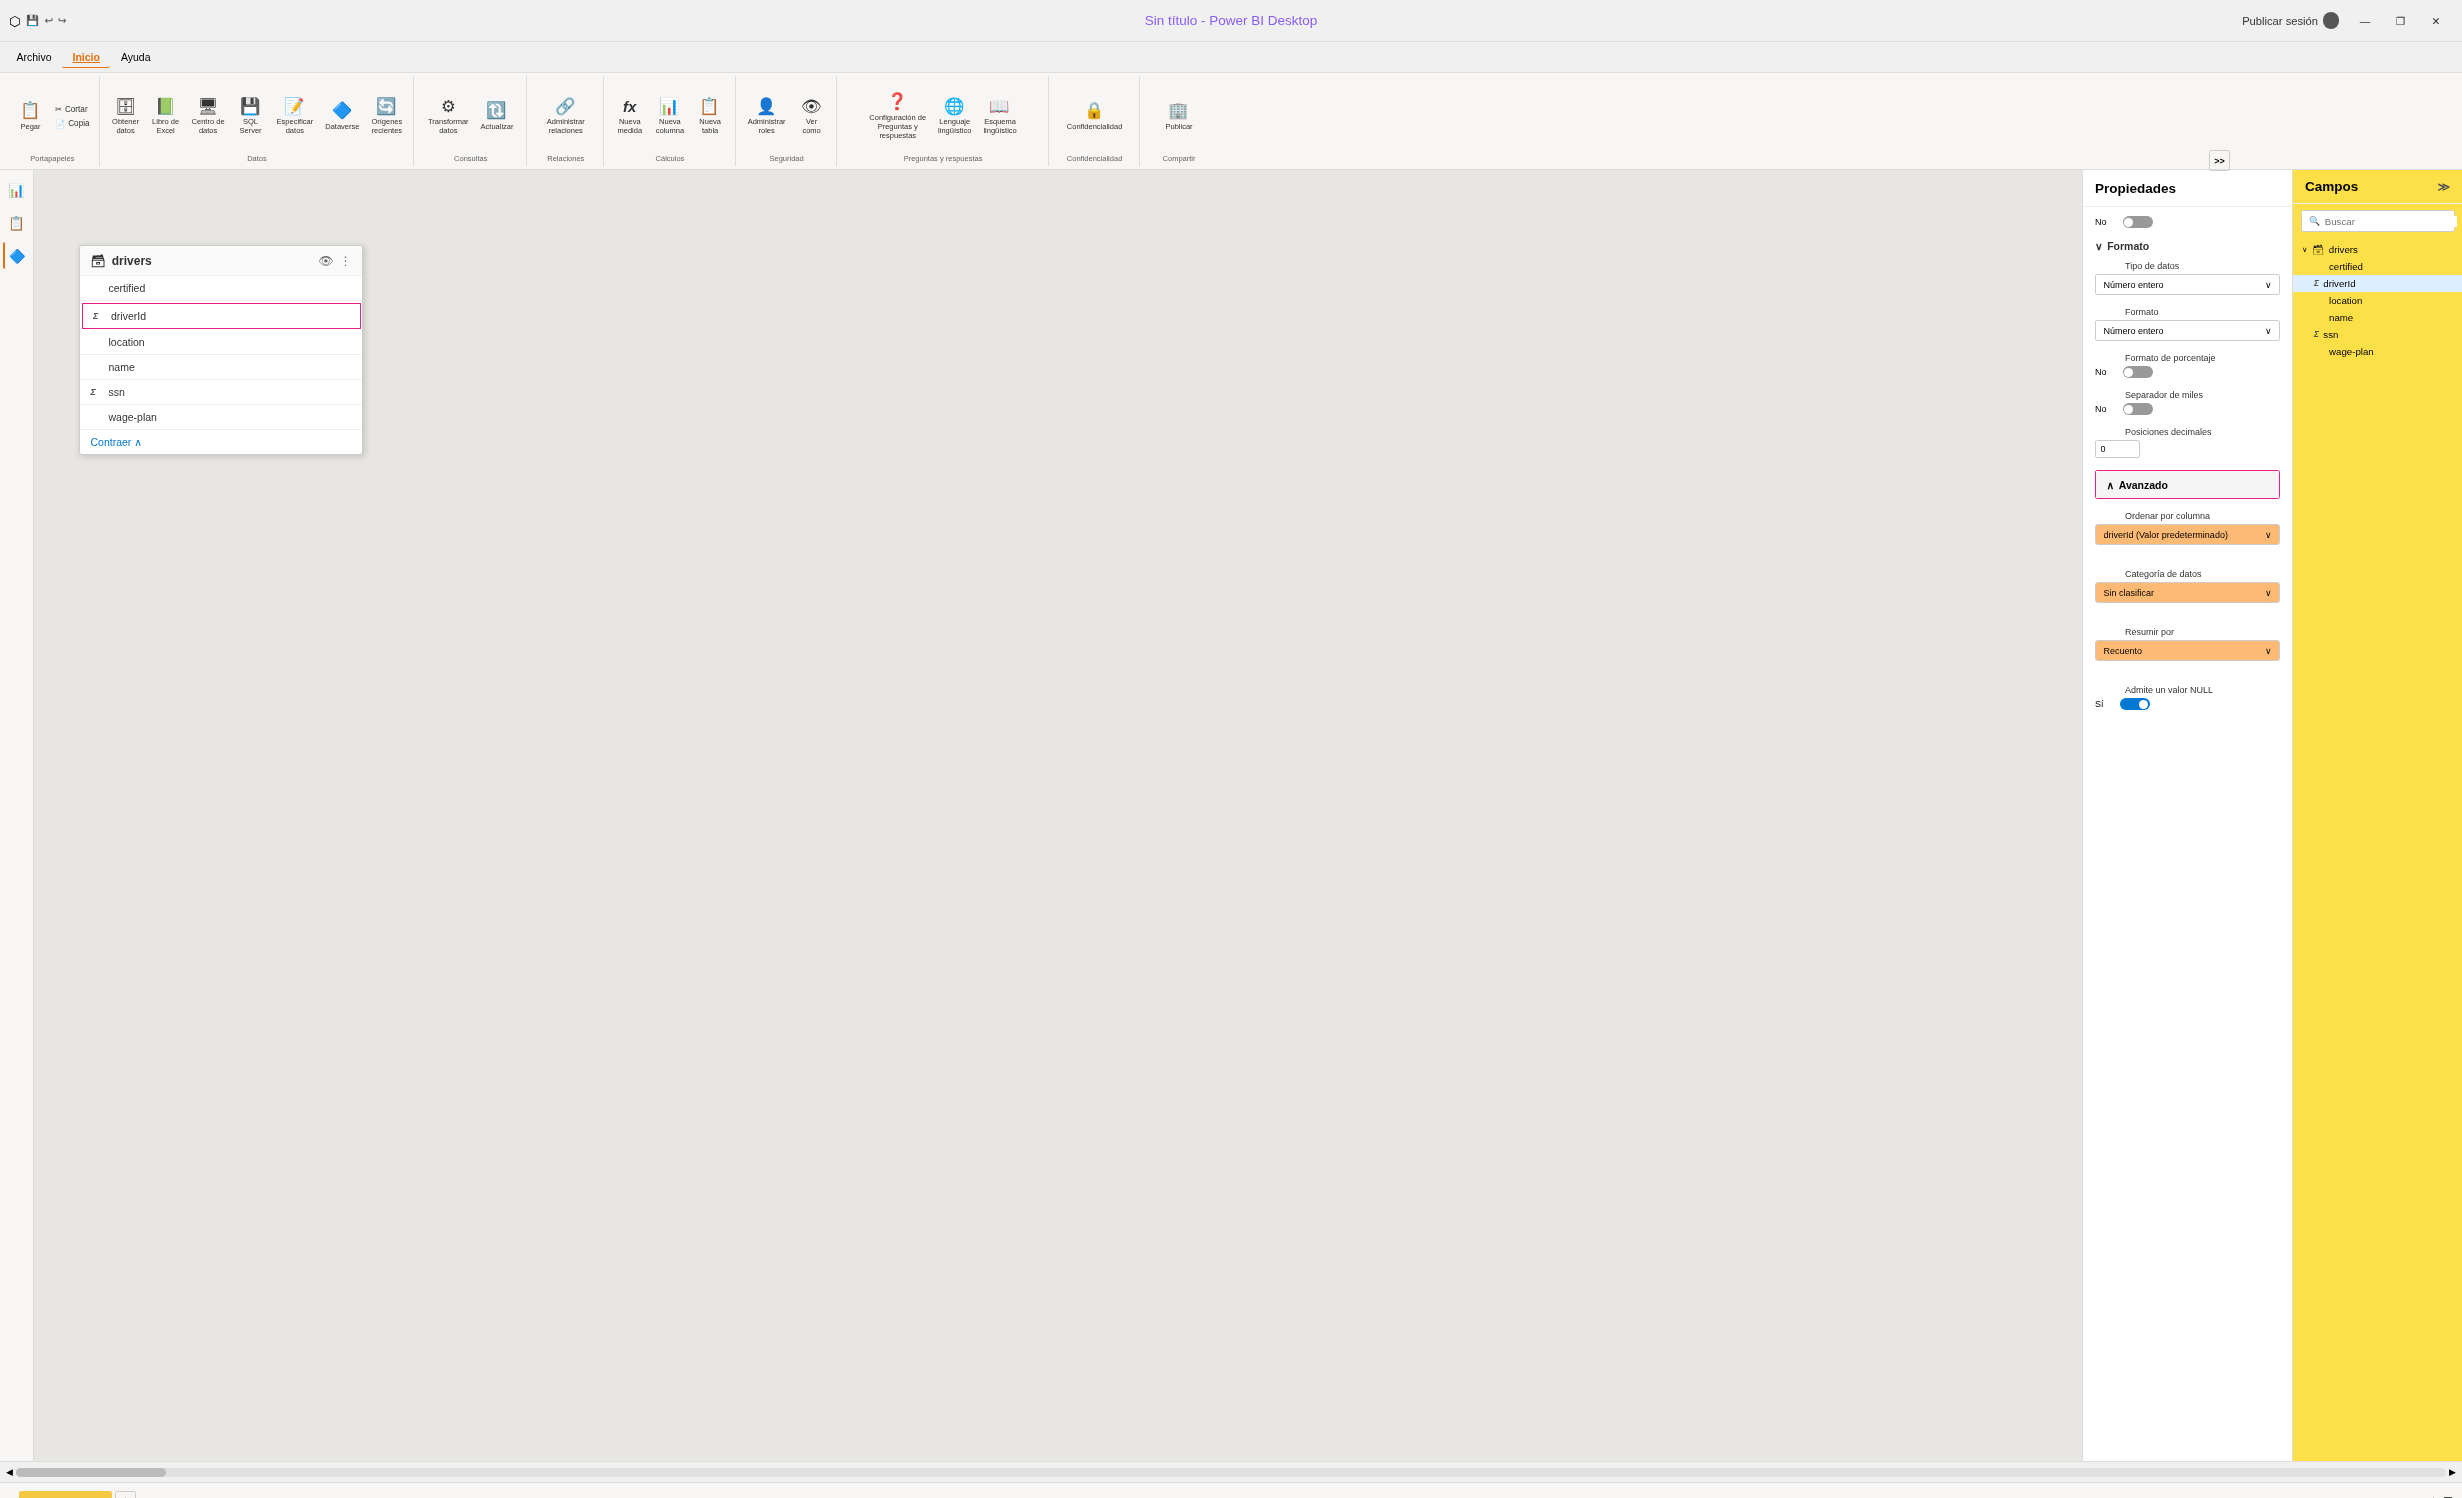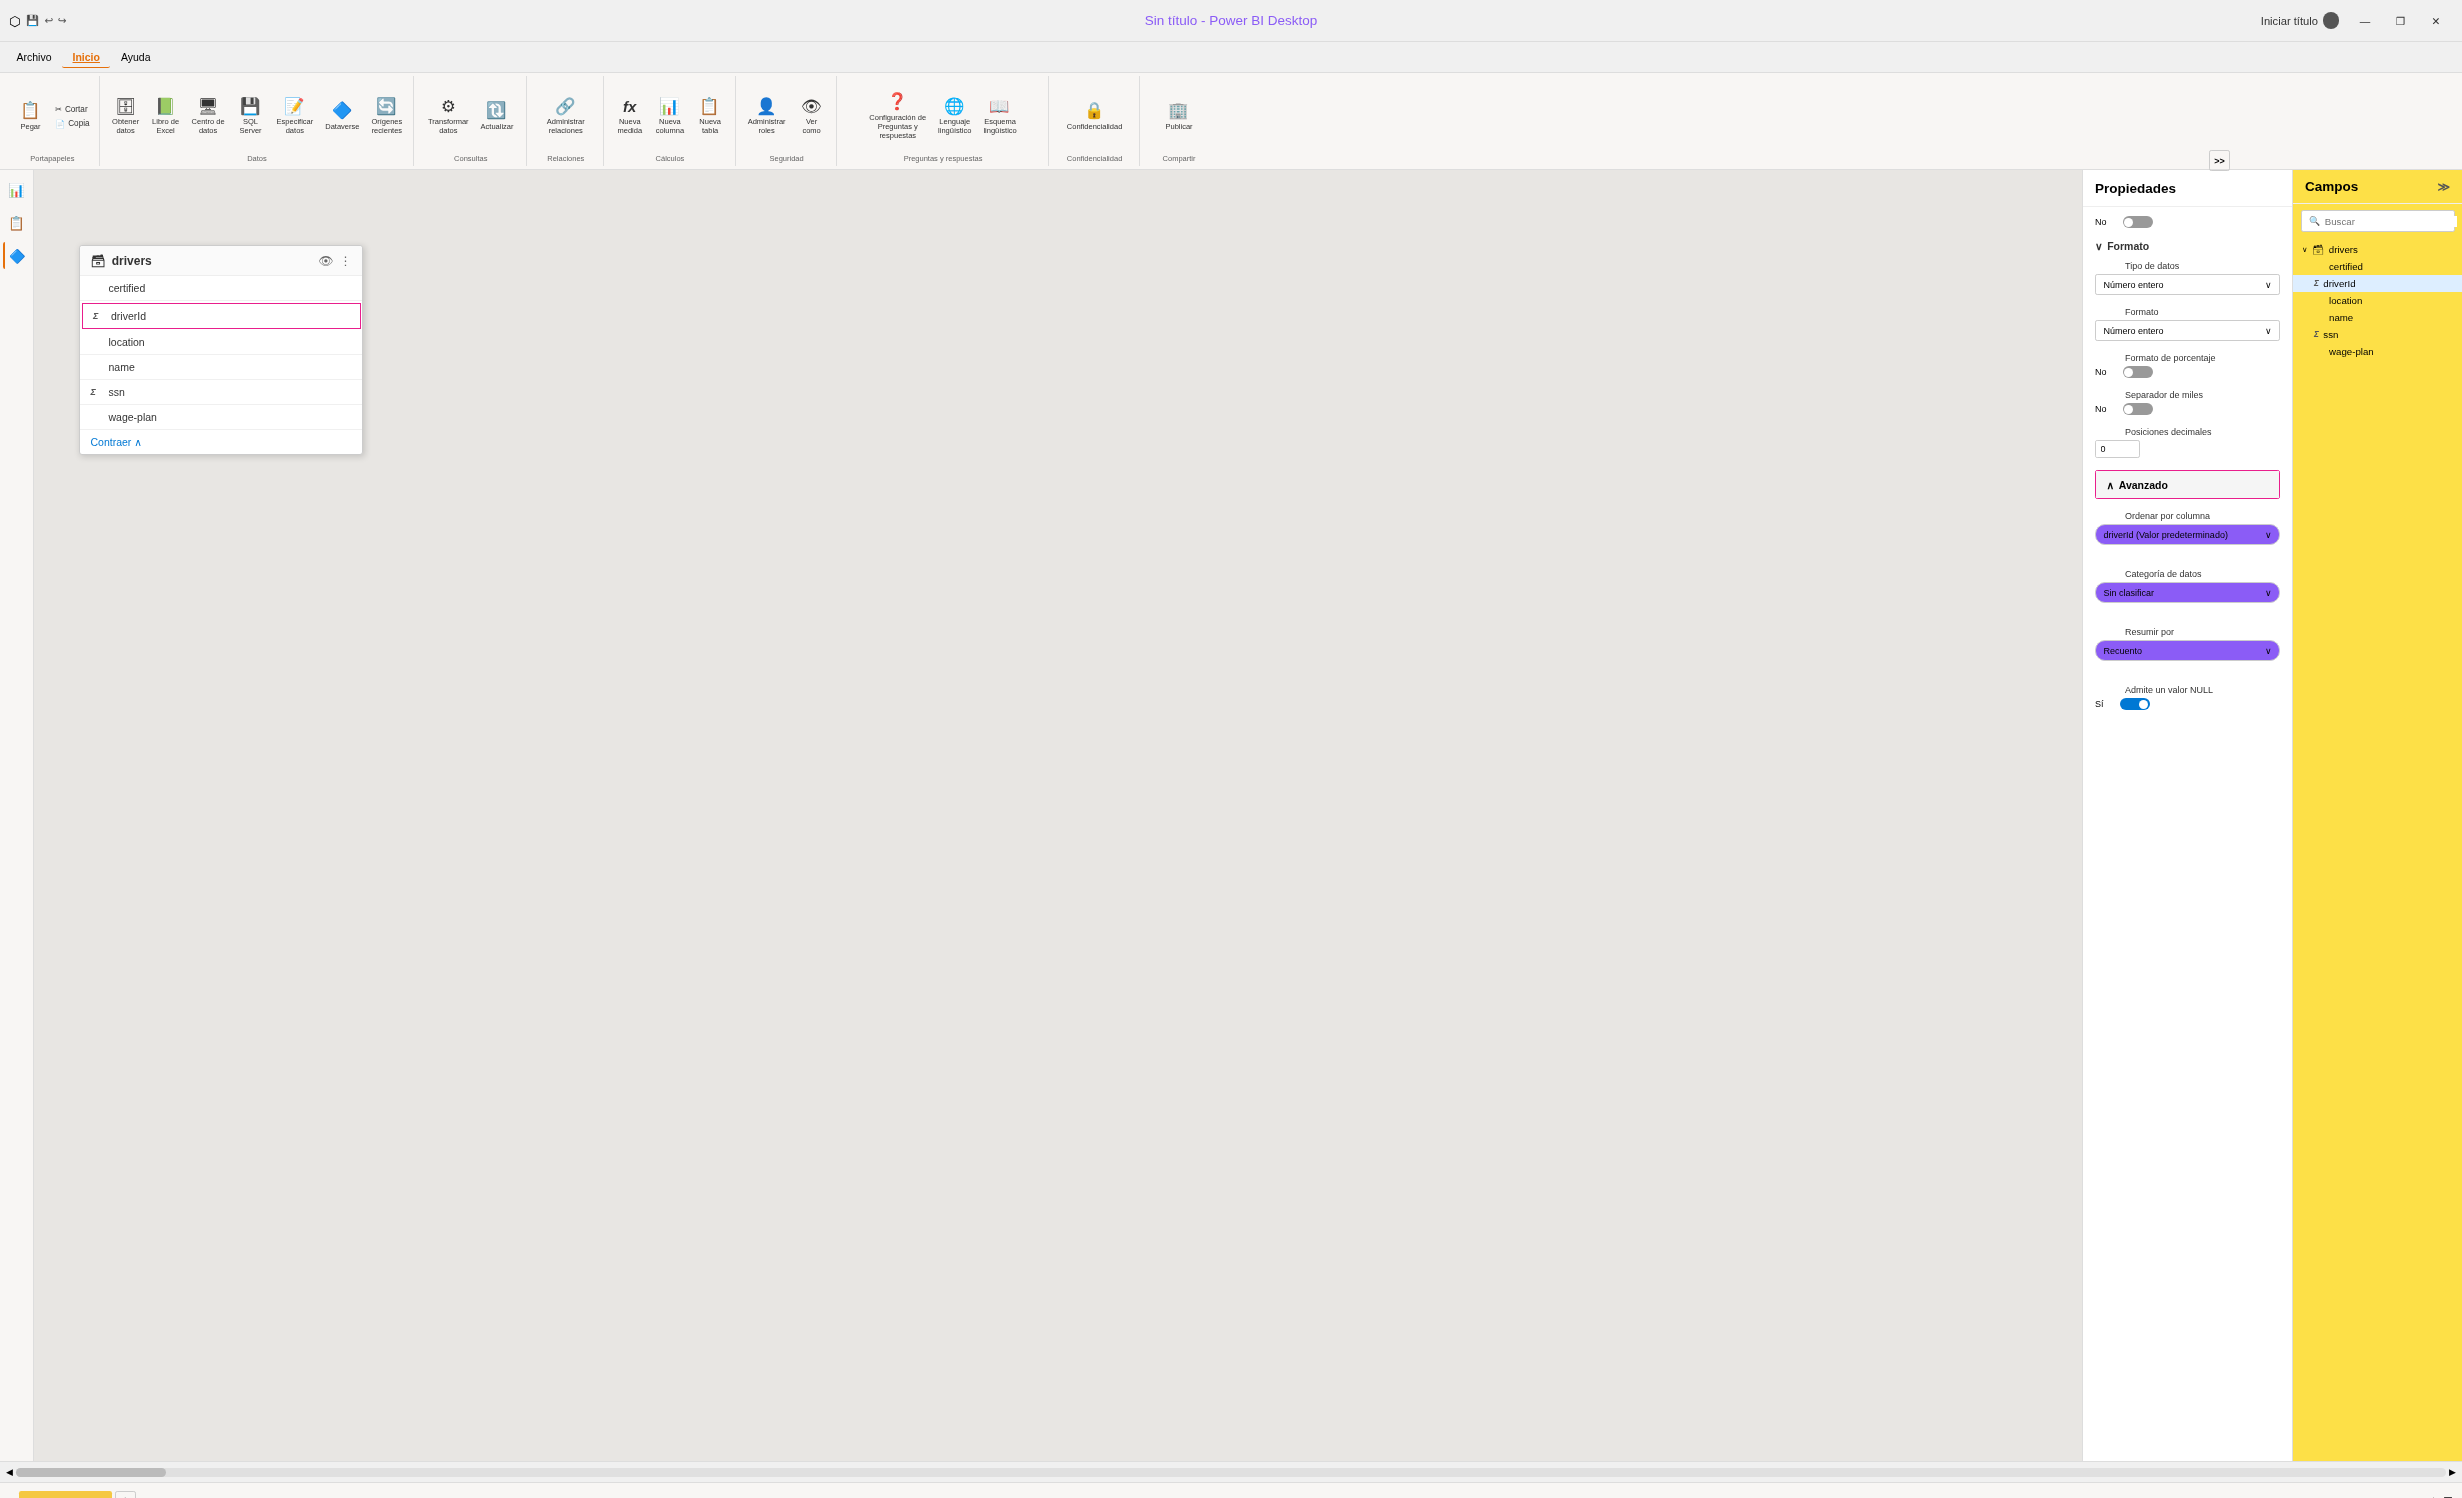--- a/index.html
+++ b/index.html
@@ -283,26 +283,26 @@
       font-size: 10.5px;
       font-weight: 600;
       display: flex;
       align-items: center;
       gap: 4.5px;
       cursor: pointer;
     }
     .prop-select-container {
       width: 100%;
       border: 0.7px solid #ccc;
-      border-radius: 10px;
+      border-radius: 3px;
       padding: 4.5px 7.5px;
       display: flex;
       align-items: center;
       justify-content: space-between;
-      background: #8b5cf6;
+      background: #fdba74;
       cursor: pointer;
       font-size: 9px;
       margin-bottom: 24px;
     }
 
     
     .fields-panel {
       width: 170px;
       background: #fde047;
       border-left: 0.7px solid #ddd;
@@ -435,21 +435,21 @@
     <span style="font-size:13.5px;">⬡</span>
     <span style="display:flex;gap:4.5px;font-size:10.5px;color:#555;">
       <span title="Save">💾</span>
       <span>↩</span>
       <span>↪</span>
     </span>
   </div>
   <div class="titlebar-center">Sin título - Power BI Desktop</div>
   <div class="titlebar-right">
     <span style="display:flex;align-items:center;gap:4.5px;cursor:pointer;">
-      <span>Iniciar título</span>
+      <span>Publicar sesión</span>
       <span style="width:16.5px;height:16.5px;background:#555;border-radius:50%;display:inline-block;"></span>
     </span>
     <div class="titlebar-controls">
       <div class="titlebar-btn">—</div>
       <div class="titlebar-btn">❐</div>
       <div class="titlebar-btn close">✕</div>
     </div>
   </div>
 </div>
 

